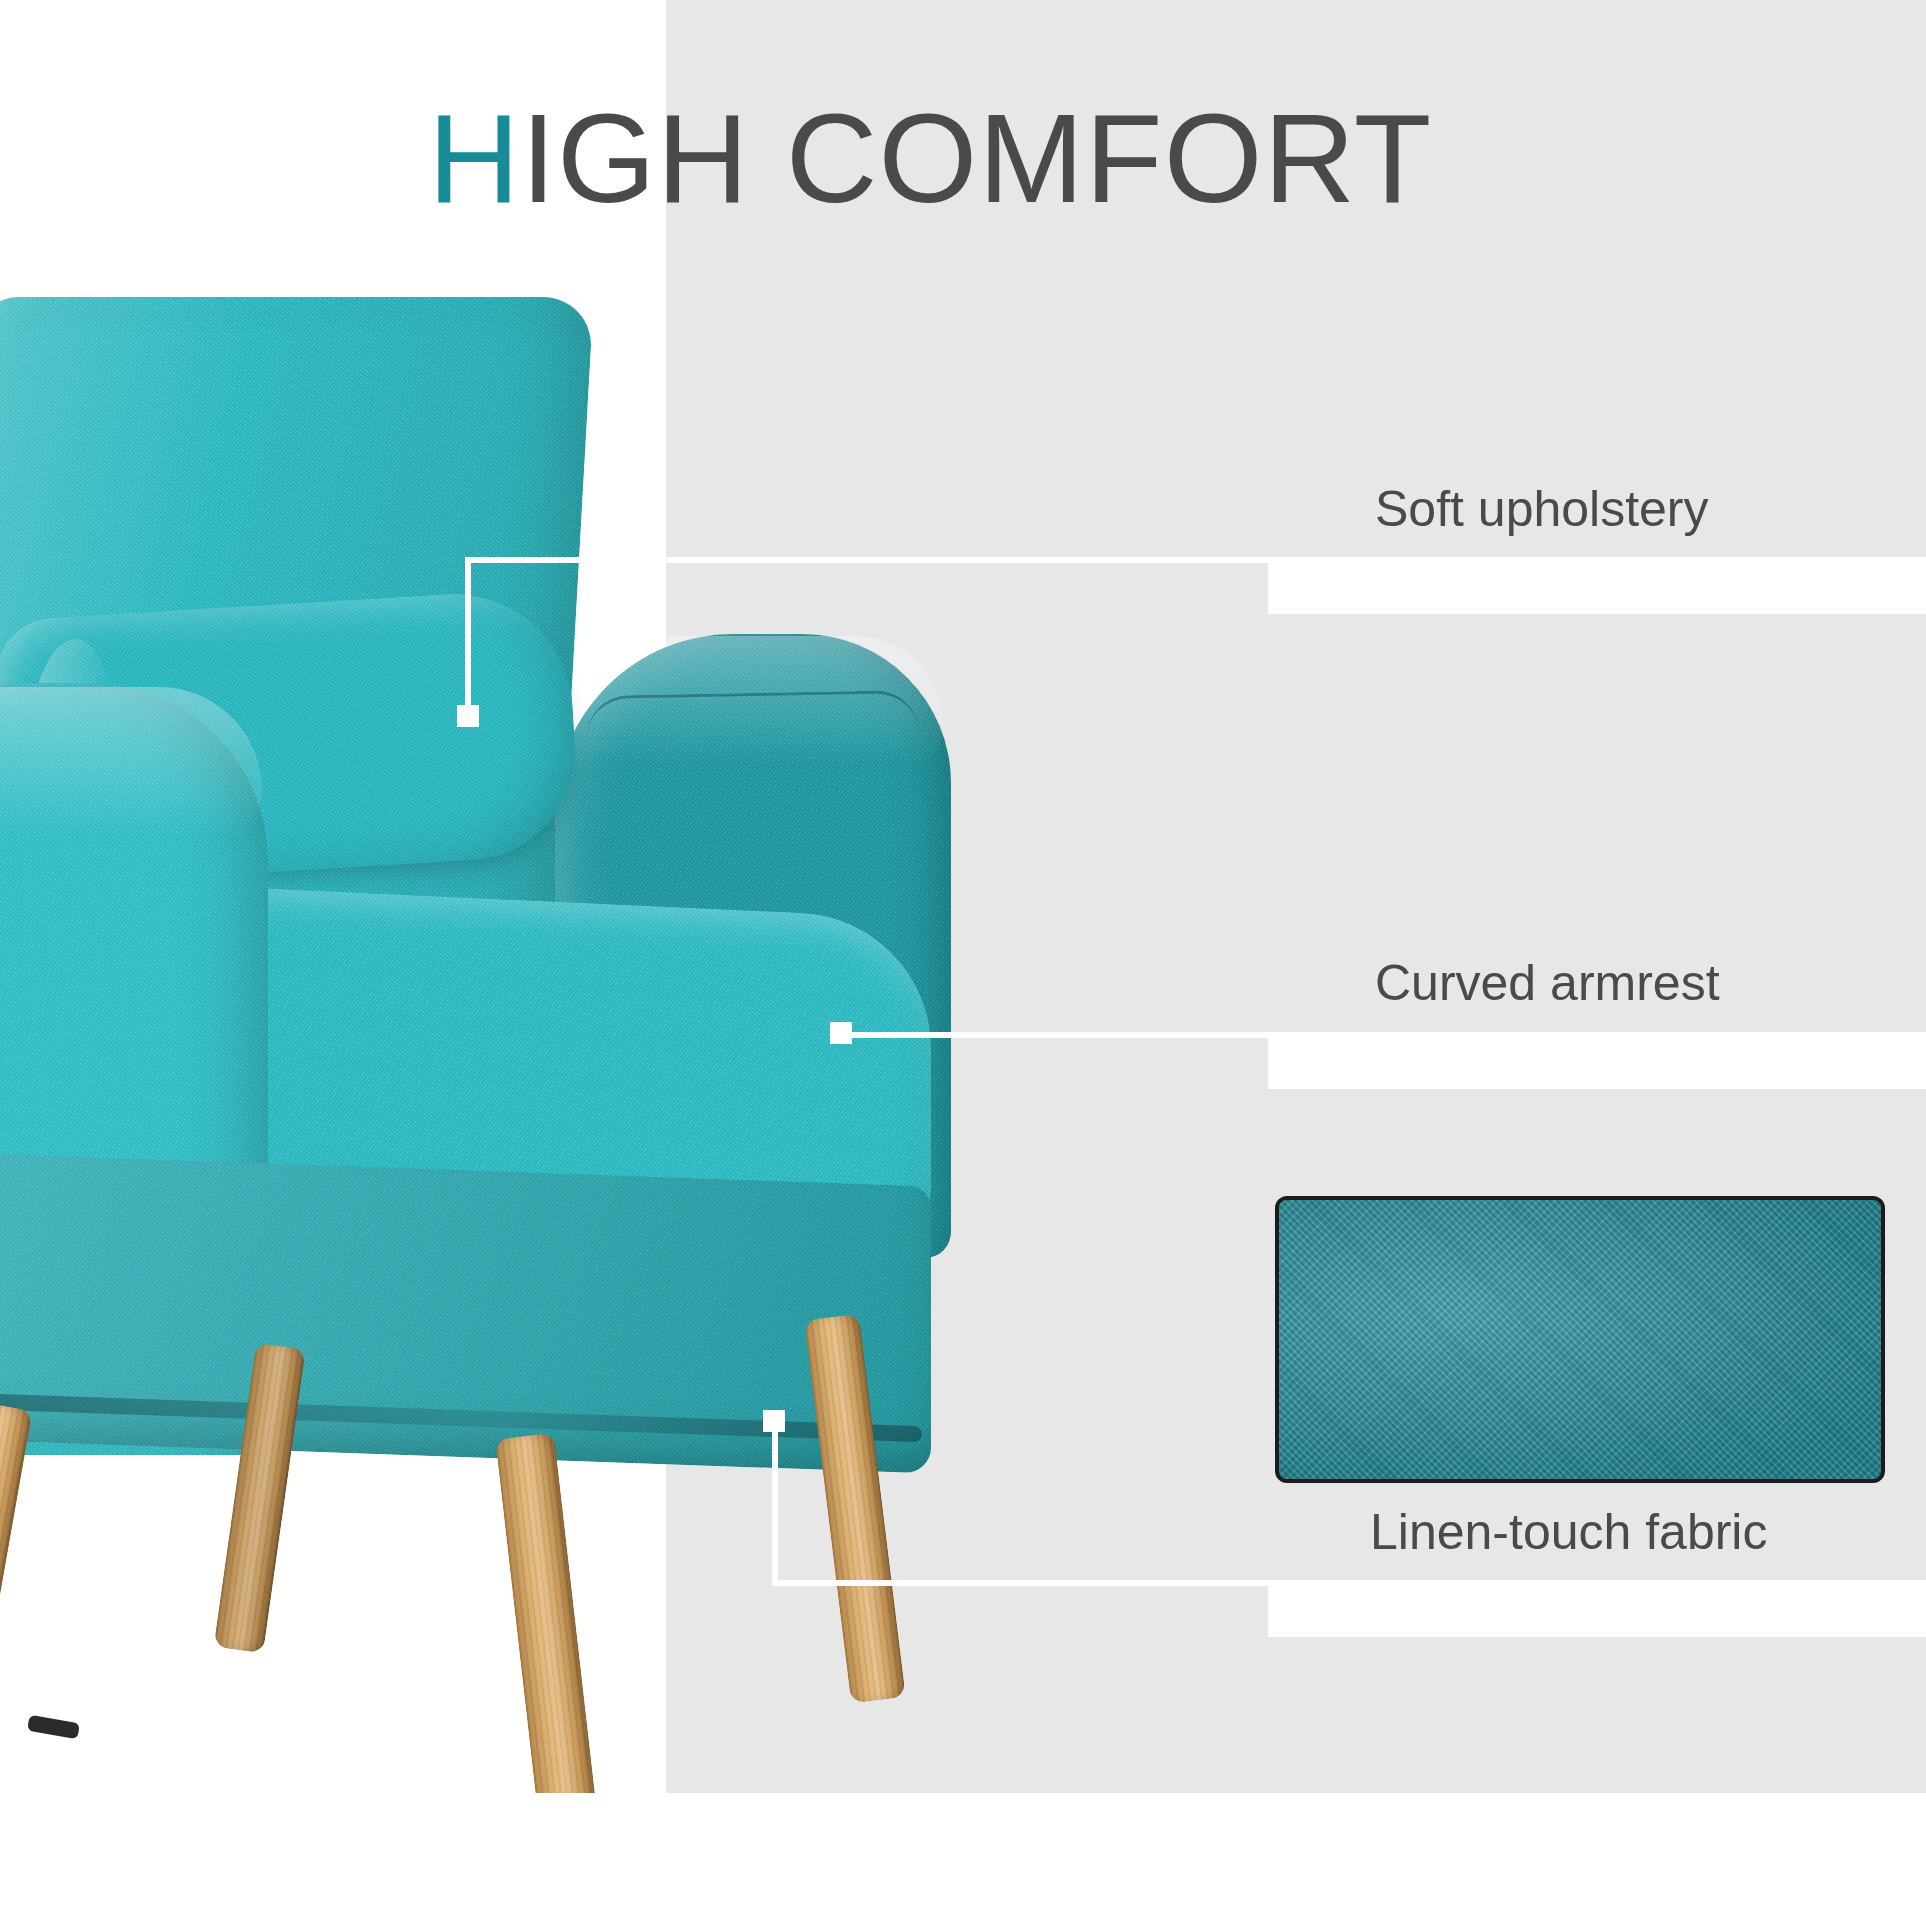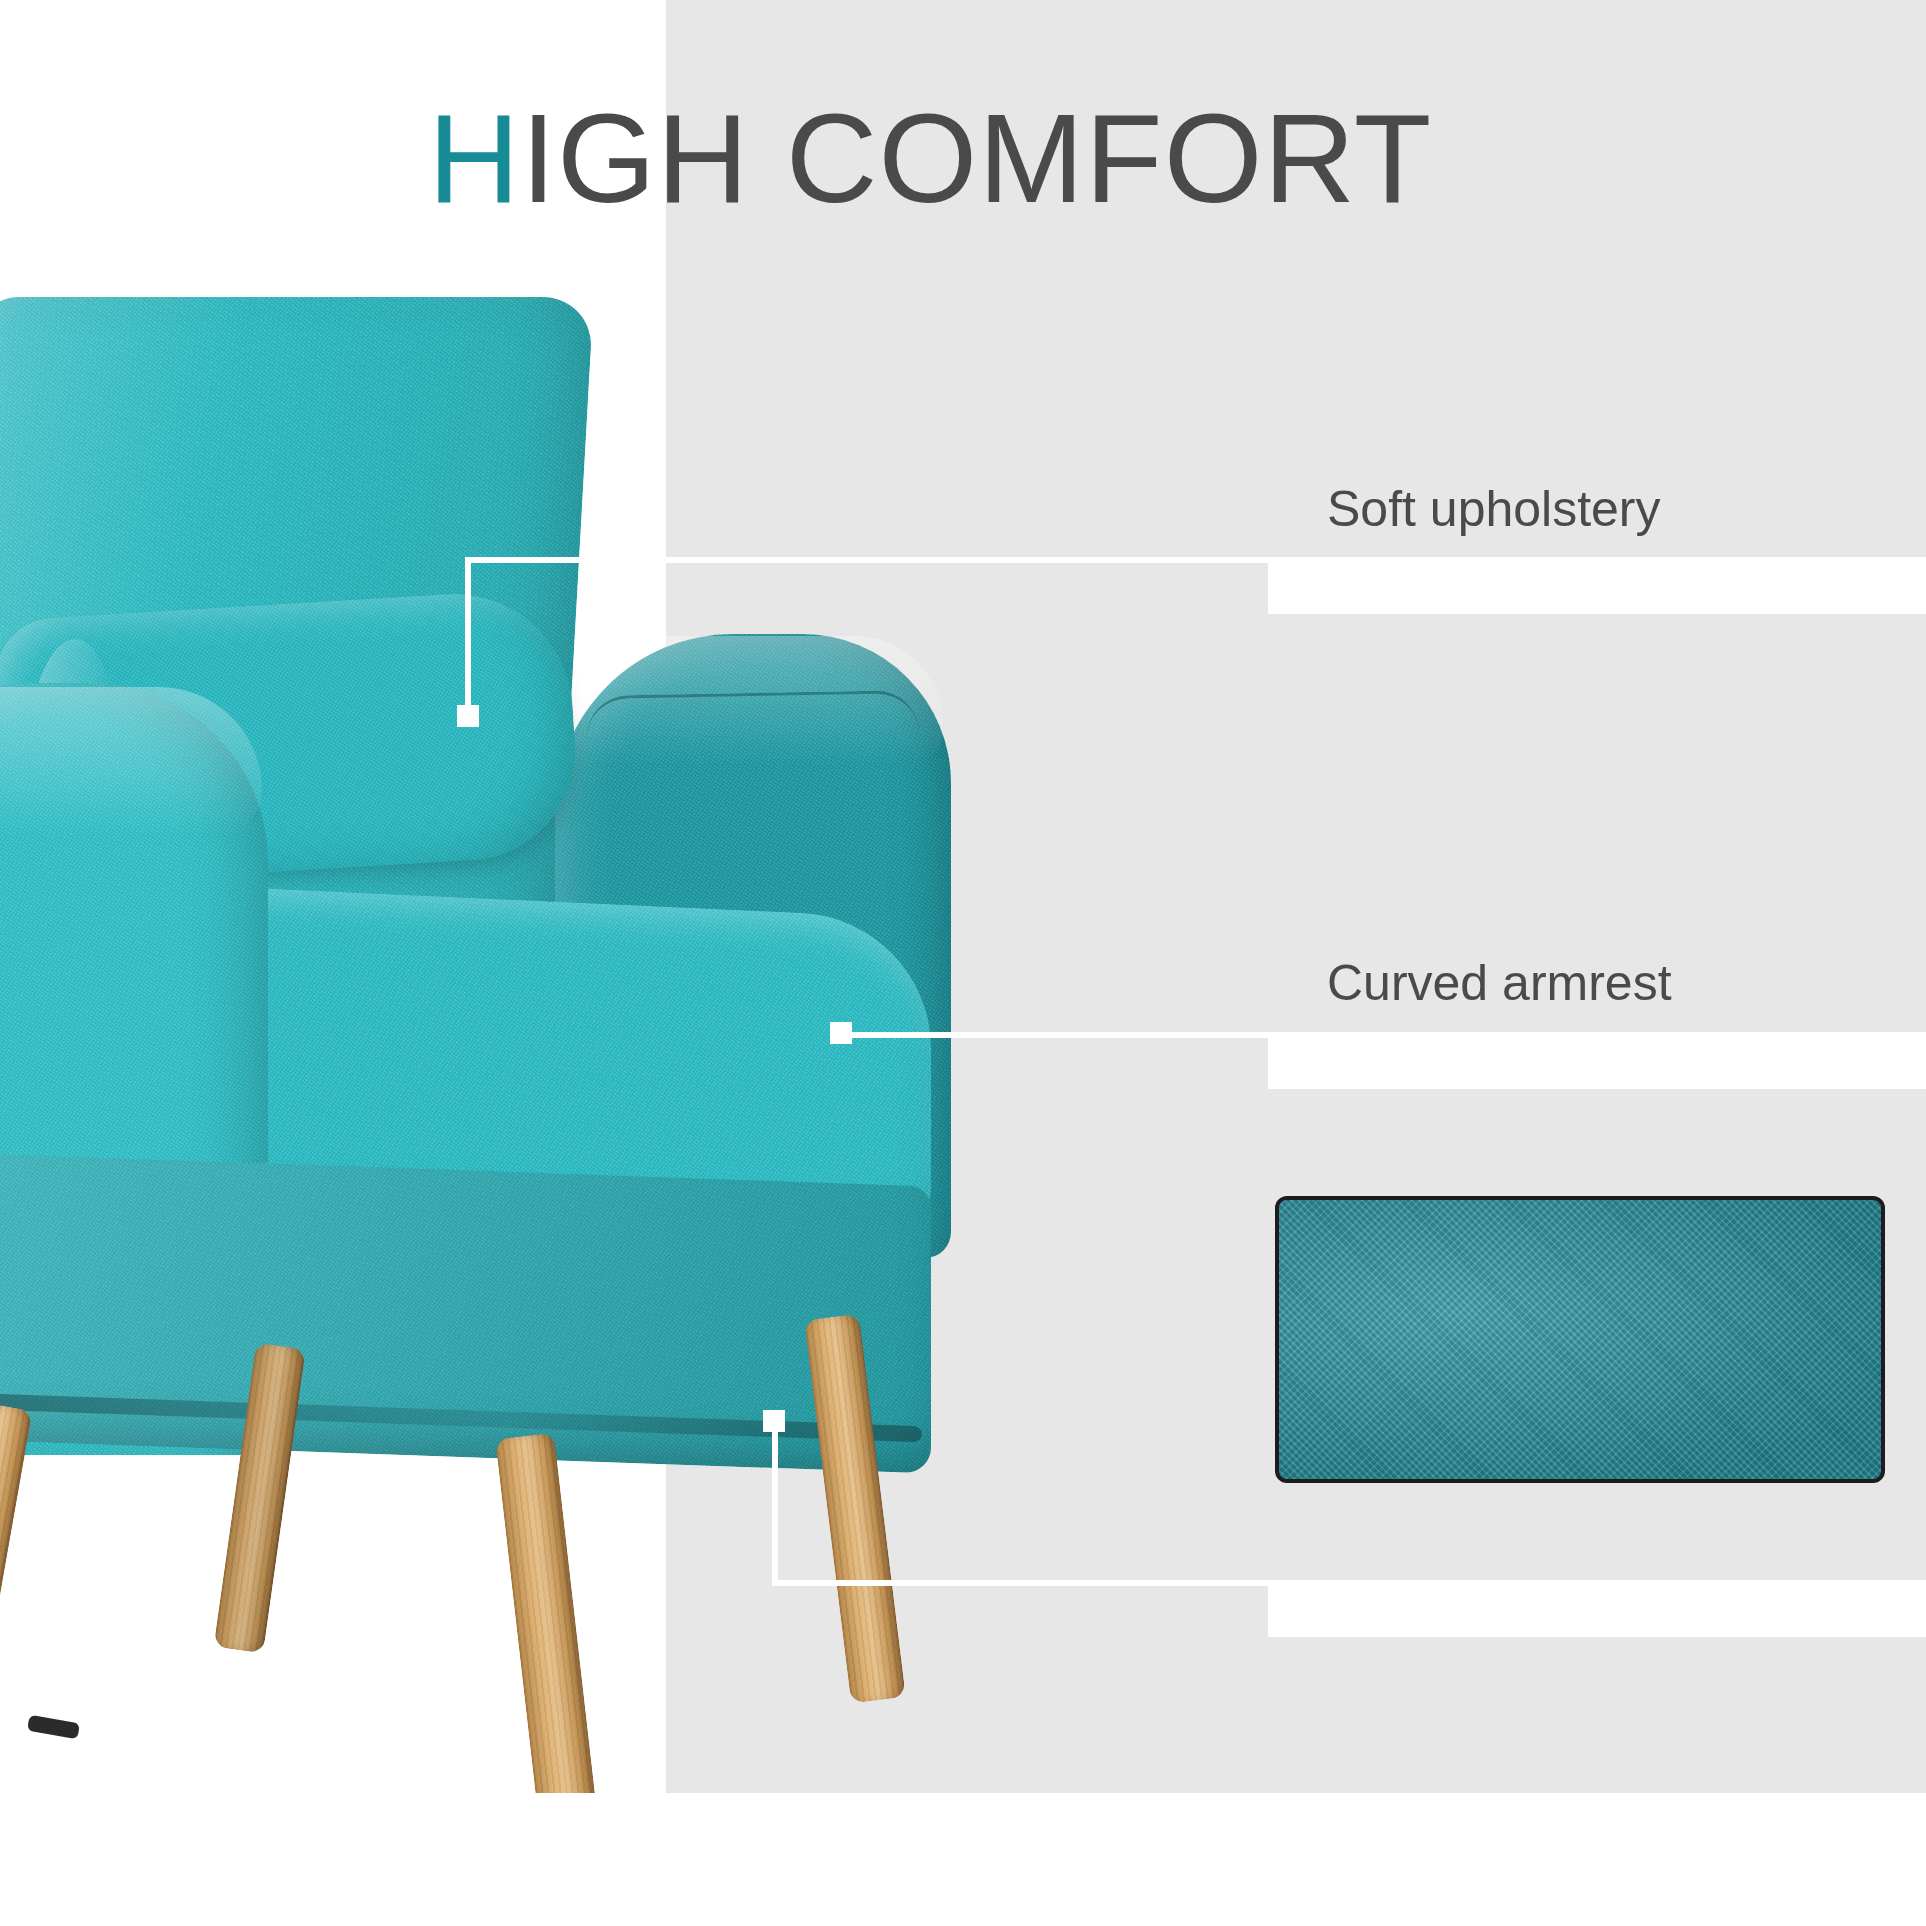--- a/index.html
+++ b/index.html
@@ -142,21 +142,21 @@
   .leg-cap{position:absolute;background:#2b2b2b;border-radius:6px;}
   .cap-fl{left:87px;top:1422px;width:51px;height:16px;transform:rotate(10deg);}
   .cap-fr{left:906px;top:1525px;width:55px;height:18px;transform:rotate(-6.5deg);}
 
   
   .cl-line{position:absolute;background:#ffffff;}
   .cl-marker{position:absolute;width:22px;height:22px;background:#ffffff;}
   .label-band{position:absolute;background:#ffffff;height:57px;}
   .cl-label{
     position:absolute;color:#4a4a4a;font-size:50px;line-height:1;
-    font-weight:400;white-space:nowrap;
+    font-weight:400;white-space:nowrap;margin-left:48px;
   }
 
   
   .swatch{
     position:absolute;left:1275px;top:1196px;width:602px;height:279px;
     border:4px solid #1c1c1c;border-radius:12px;overflow:hidden;
     background-color:#2494a2;
   }
   .swatch-tex{
     position:absolute;inset:0;
@@ -215,19 +215,20 @@
 
   <div class="cl-line" style="left:851px;top:1032px;width:1075px;height:6px;"></div>
   <div class="cl-marker" style="left:830px;top:1022px;"></div>
   <div class="label-band" style="left:1268px;top:1032px;width:658px;"></div>
   <div class="cl-label" style="left:1327px;top:958px;">Curved armrest</div>
 
   <div class="cl-line" style="left:772px;top:1426px;width:6px;height:160px;"></div>
   <div class="cl-line" style="left:772px;top:1580px;width:1154px;height:6px;"></div>
   <div class="cl-marker" style="left:763px;top:1410px;"></div>
   <div class="label-band" style="left:1268px;top:1580px;width:658px;"></div>
+  <div class="cl-label" style="left:1322px;top:1507px;">Linen-touch fabric</div>
 
   <div class="swatch">
     <div class="swatch-tex"></div>
   </div>
 
 </div>
 
 
 </body></html>

